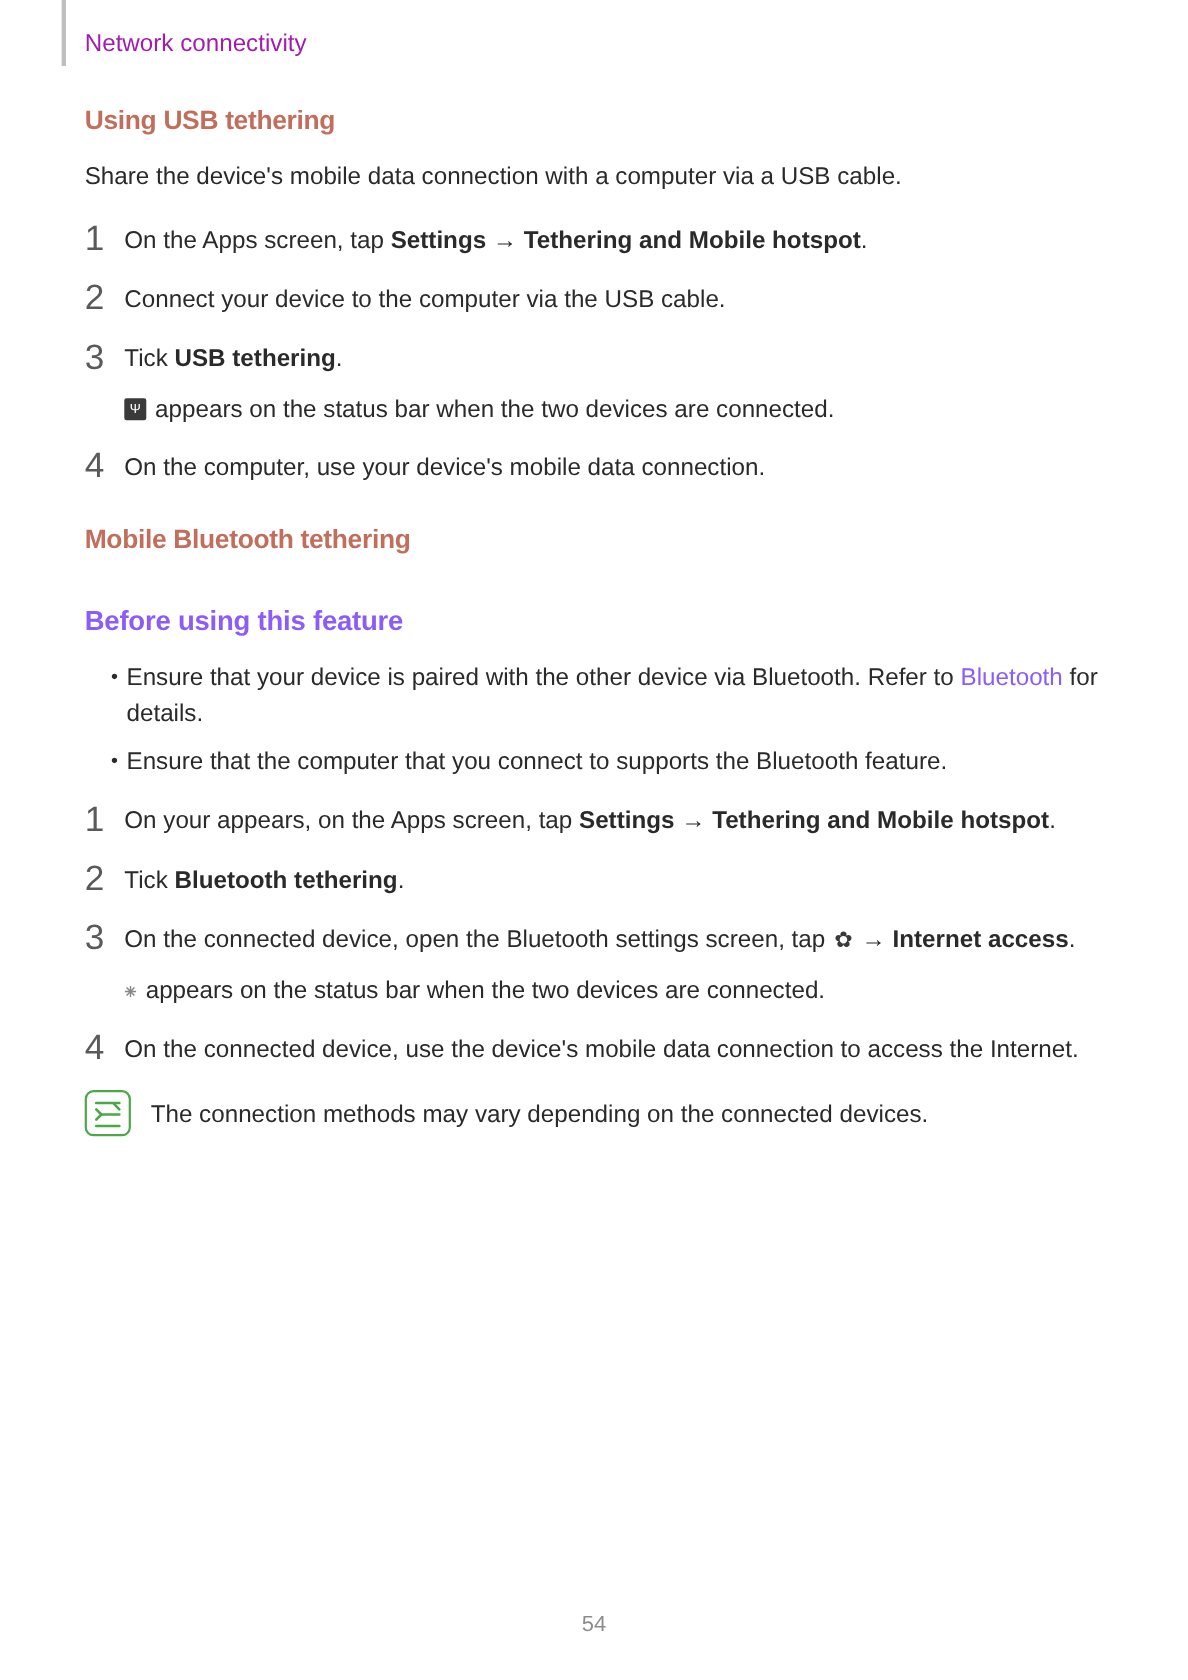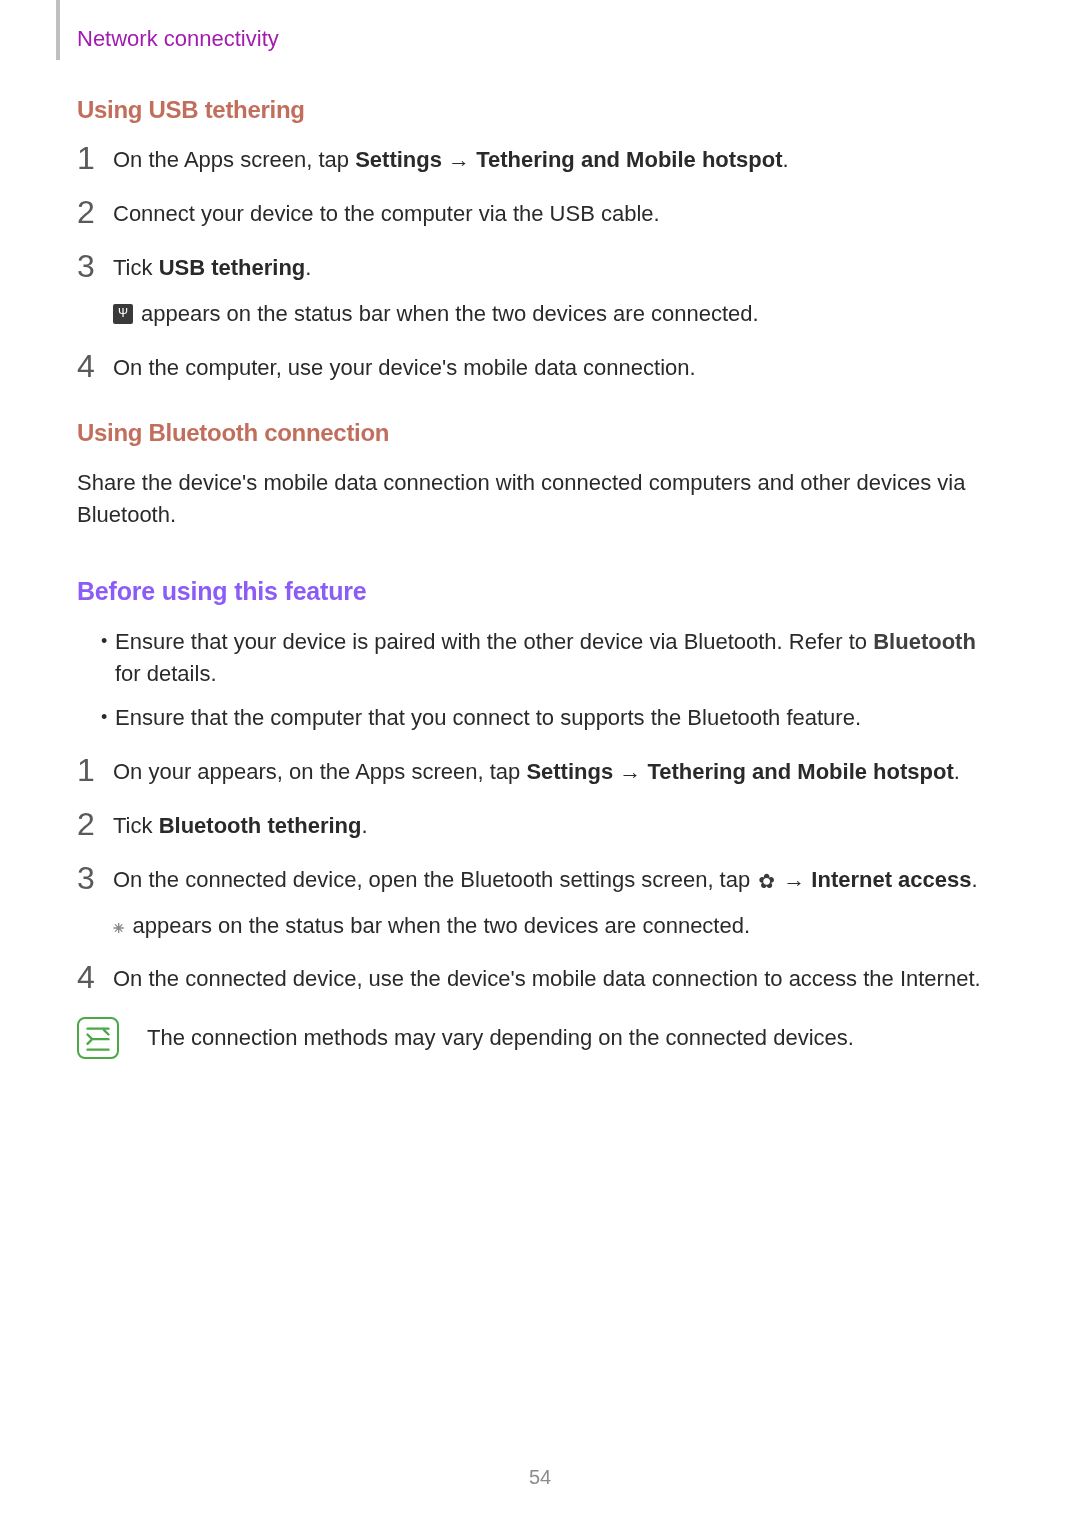--- a/index.html
+++ b/index.html
@@ -127,25 +127,25 @@
       font-size: 18px;
       line-height: 1.7;
       color: #2a2a2a;
     }
     .bullet-text {
       font-size: 22px;
       line-height: 1.45;
       font-weight: 300;
       flex: 1;
     }
-    .link { color: #404040; font-weight: bold; }
+    .link { color: #8b5cf6; }
     .note-row {
       display: flex;
       align-items: center;
-      gap: 28px;
+      gap: 18px;
       margin-top: 12px;
       margin-bottom: 20px;
     }
     .note-icon {
       width: 42px;
       height: 42px;
       border: 2px solid #4aa845;
       border-radius: 8px;
       display: flex;
       align-items: center;
@@ -171,20 +171,21 @@
   </style>
 </head>
 <body>
 
 <div class="top-border-line"></div>
 <div class="breadcrumb">Network connectivity</div>
 
 <div class="content">
 
   <h2 class="heading">Using USB tethering</h2>
+  <p class="intro">Share the device's mobile data connection with a computer via a USB cable.</p>
 
   <div class="step">
     <div class="step-num">1</div>
     <div class="step-body">
       <span>On the Apps screen, tap </span><span class="bold">Settings</span><span> → </span><span class="bold">Tethering and Mobile hotspot</span><span>.</span>
     </div>
   </div>
 
   <div class="step">
     <div class="step-num">2</div>
@@ -200,22 +201,21 @@
           <span> appears on the status bar when the two devices are connected.</span>
       </div>
     </div>
   </div>
 
   <div class="step">
     <div class="step-num">4</div>
     <div class="step-body">On the computer, use your device's mobile data connection.</div>
   </div>
 
-  <h2 class="heading heading2-gap">Using Bluetooth connection</h2>
-  <p class="intro">Share the device's mobile data connection with connected computers and other devices via Bluetooth.</p>
+  <h2 class="heading heading2-gap">Mobile Bluetooth tethering</h2>
 
   <h3 class="sub-heading">Before using this feature</h3>
 
   <div class="bullet-list">
     <div class="bullet">
       <div class="bullet-dot">•</div>
       <div class="bullet-text">
         <span>Ensure that your device is paired with the other device via Bluetooth. Refer to </span><span class="link">Bluetooth</span><span> for details.</span>
       </div>
     </div>

